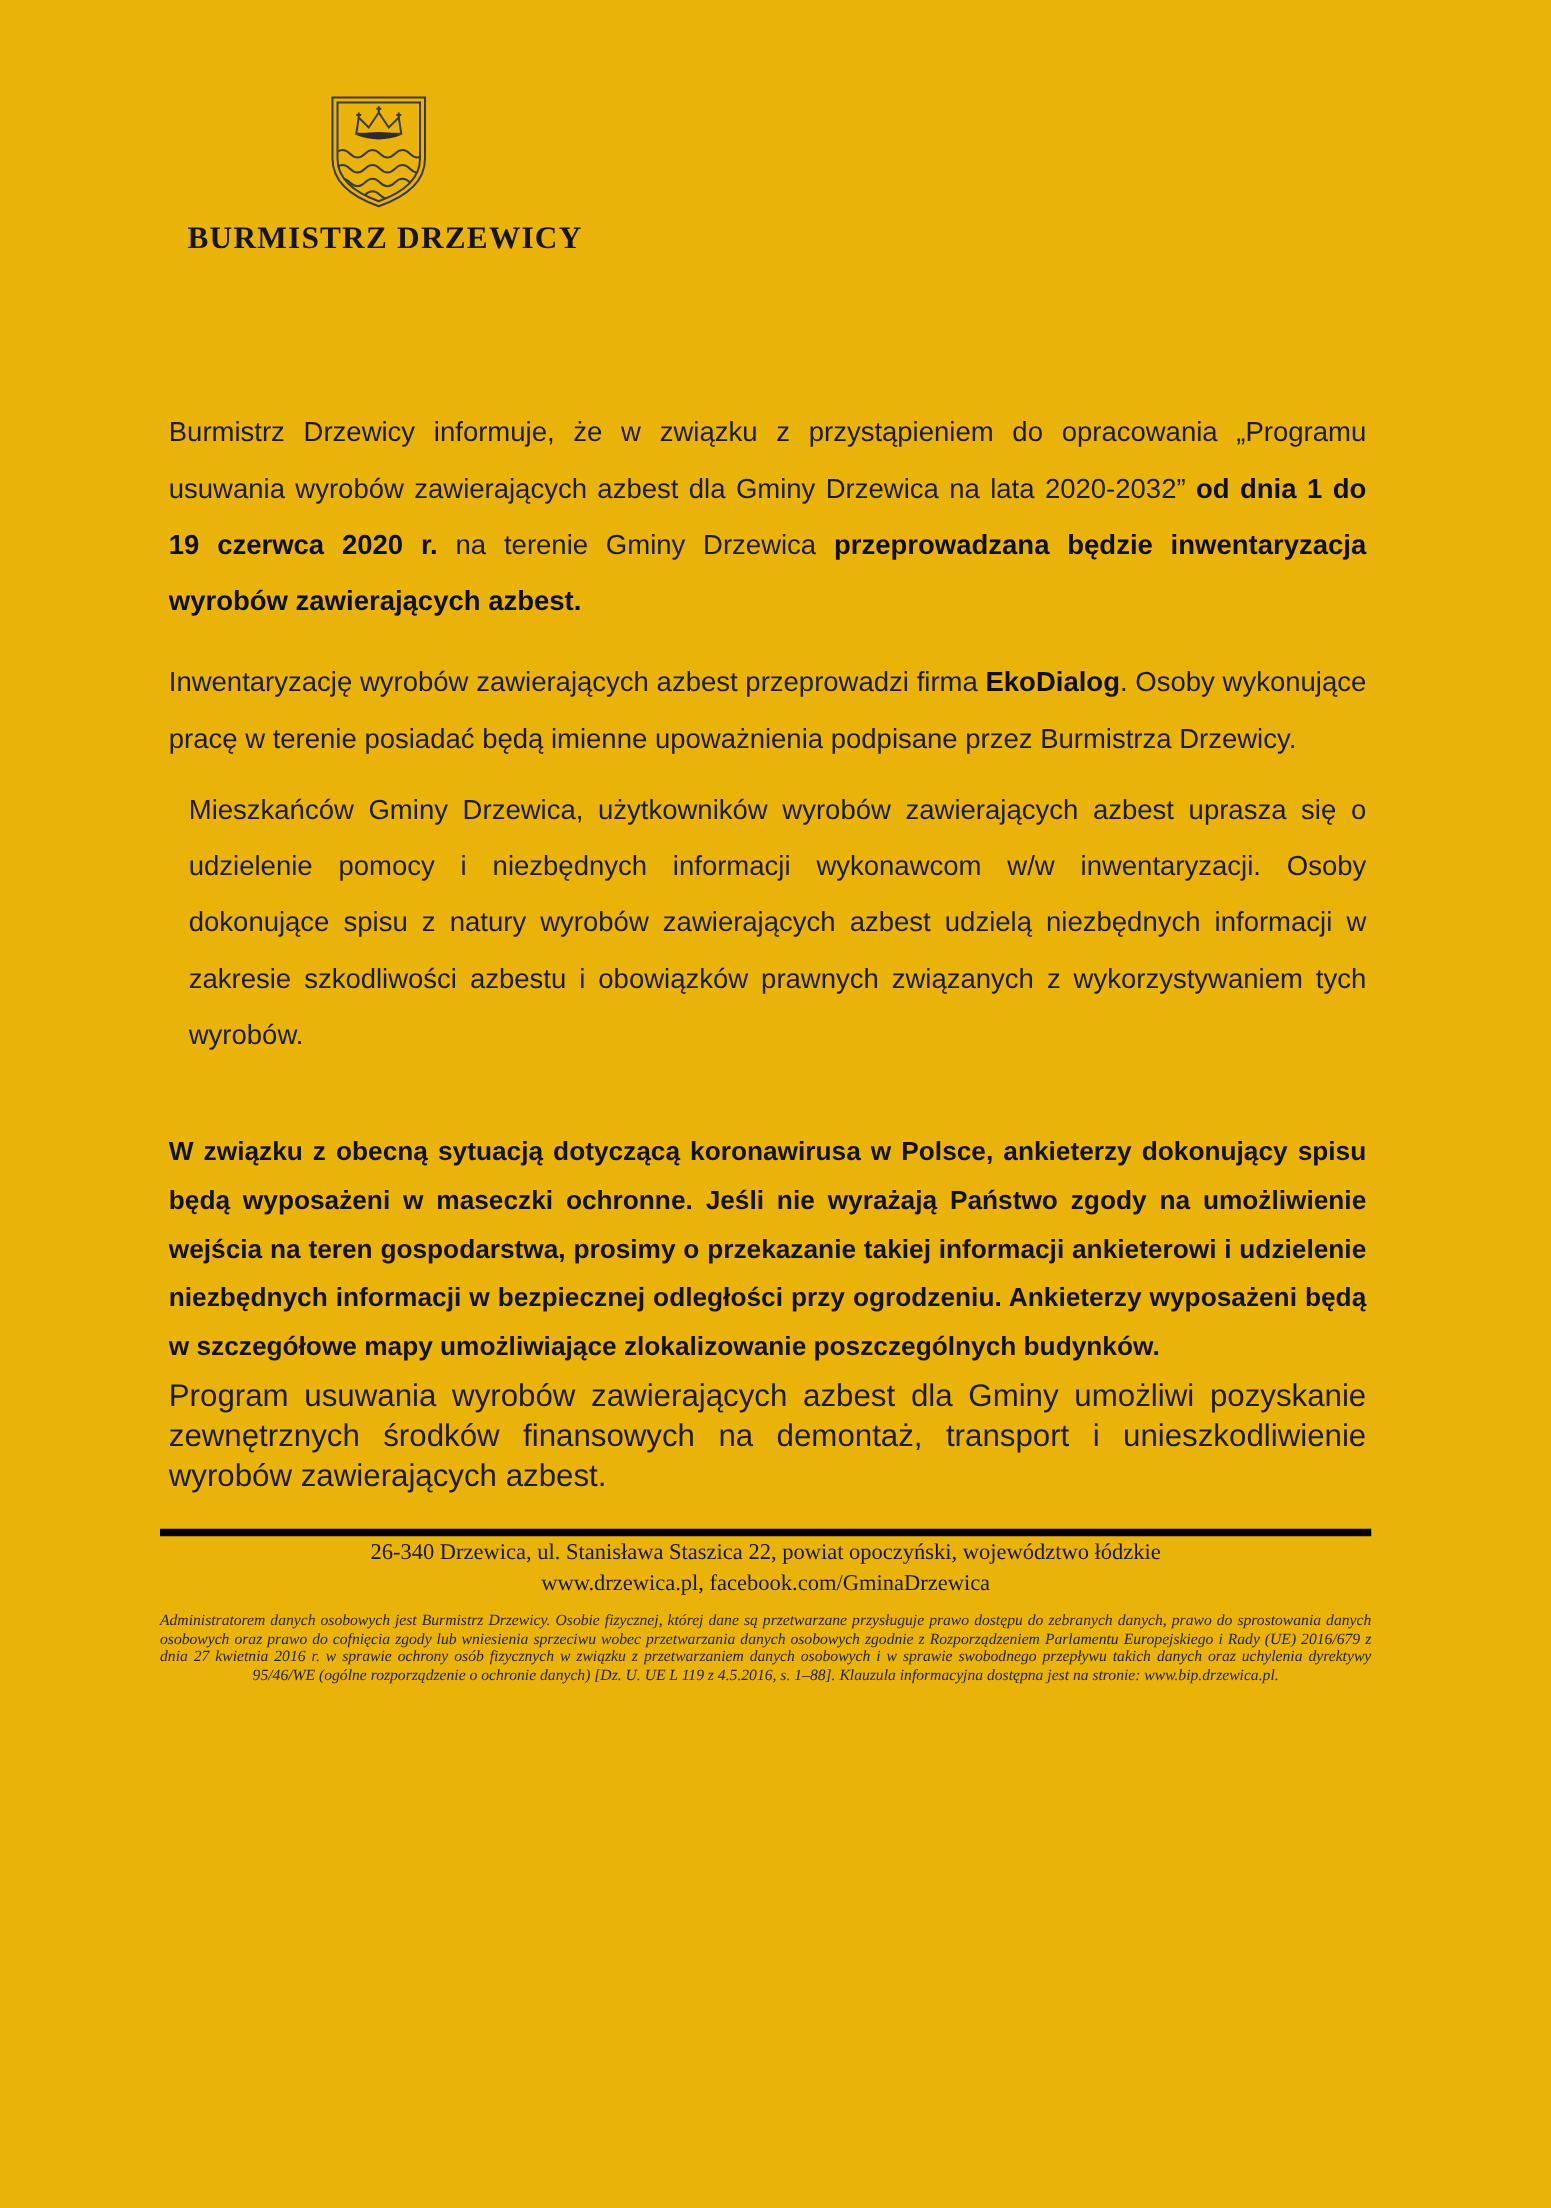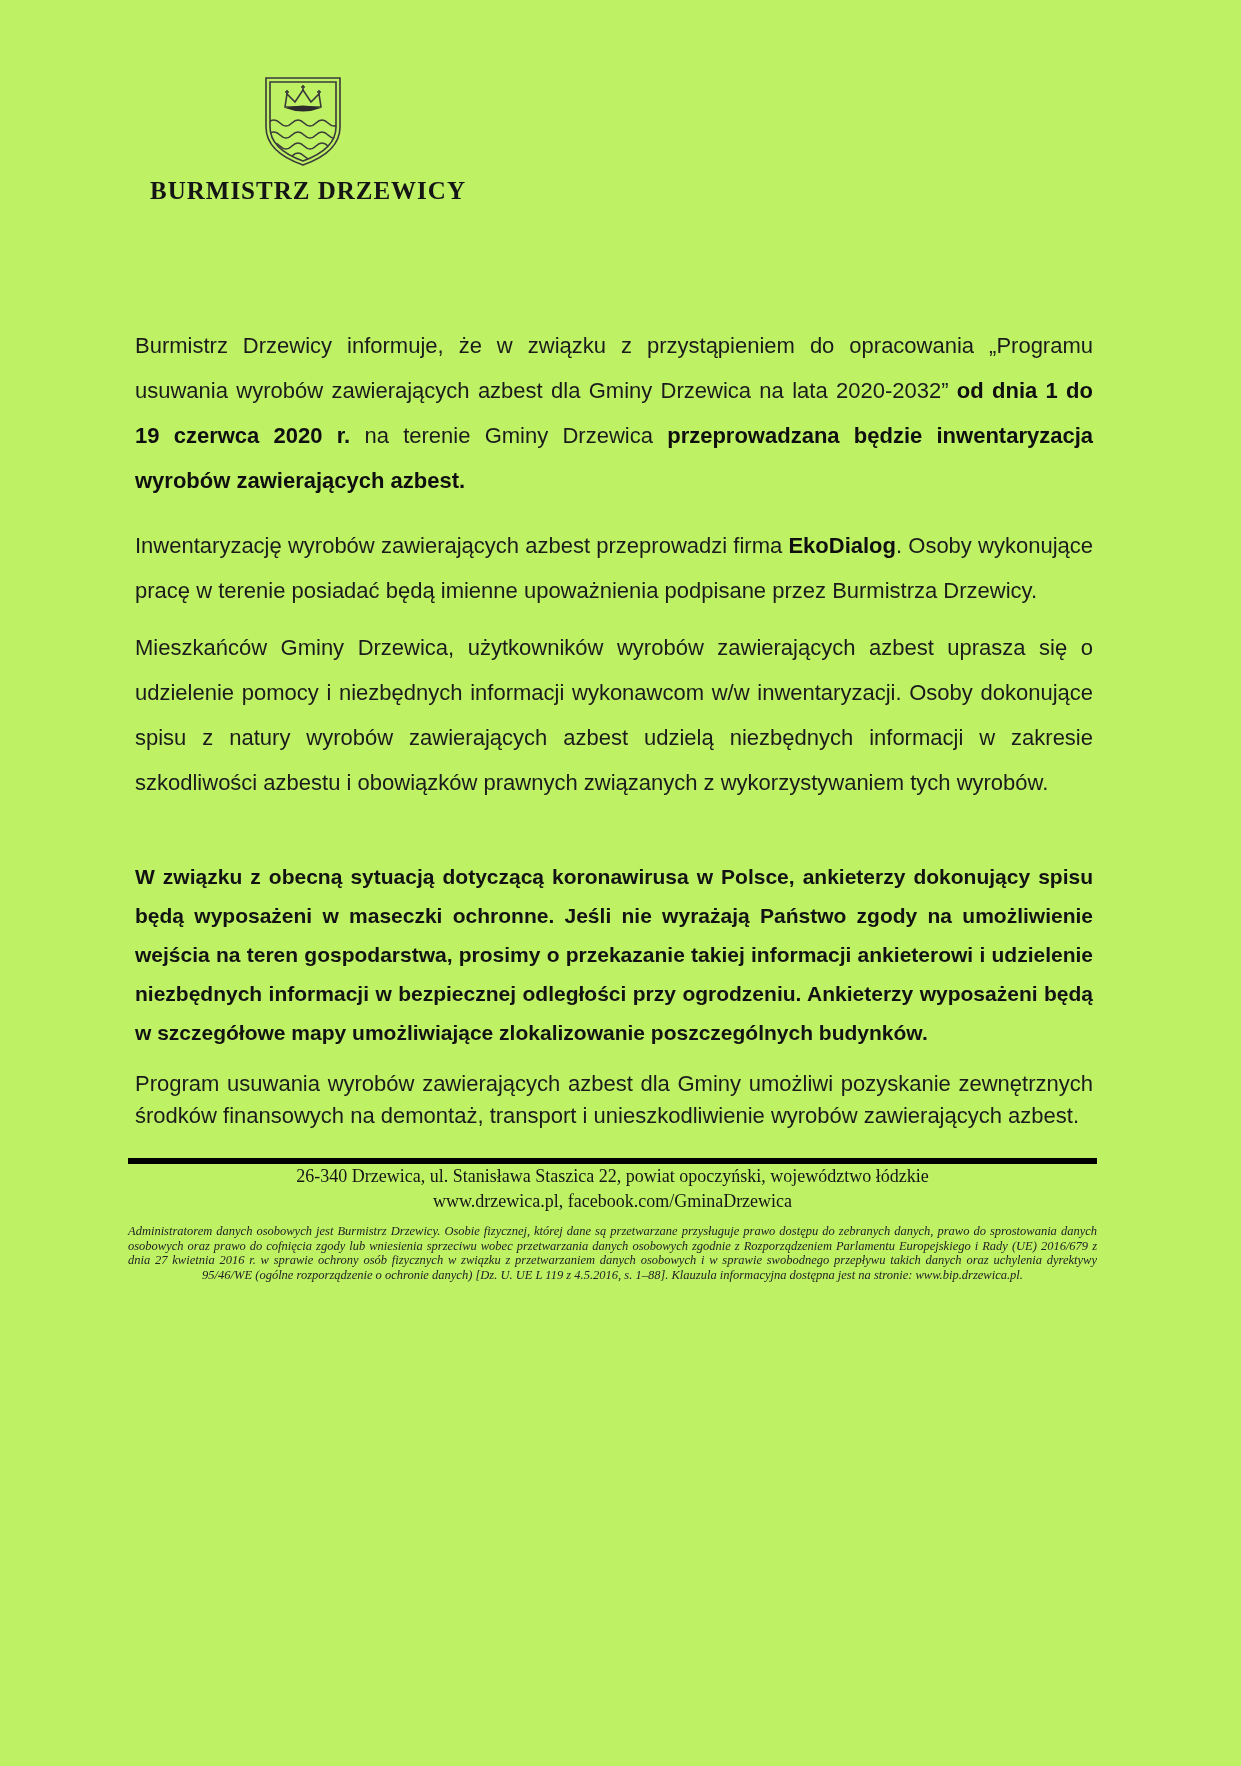--- a/index.html
+++ b/index.html
@@ -1,20 +1,20 @@
 <!DOCTYPE html>
 <html lang="pl"><head>
 <meta charset="utf-8">
 <style>
   html,body { margin:0; padding:0; background:#e8e8e8; }
   .page {
     position:relative;
     width:1241px; height:1766px;
     margin:0 auto;
-    background:#bef264;
+    background:#eab308;
     color:#1b1b1b;
     font-family:"Liberation Sans", sans-serif;
     overflow:hidden;
     box-sizing:border-box;
   }
   
   .header {
     margin:75px 0 0 150px;
     width:305px;
     text-align:center;
@@ -43,31 +43,31 @@
   .para {
     margin:0;
     text-align:justify;
     font-size:22px;
     line-height:45px;
     color:#1b1b1b;
   }
   .para b { color:#0f0f0f; }
   .p1 { margin-top:118px; }
   .p2 { margin-top:20px; }
-  .p3 { margin-top:12px; }
+  .p3 { margin-top:12px;margin-left:16px; }
   .p4 {
     margin-top:52px;
     font-weight:bold;
     font-size:21px;
     line-height:39px;
     color:#121212;
   }
   .p5 {
-    margin-top:16px;
-    font-size:22px;
+    margin-top:4px;
+    font-size:25px;
     line-height:32px;
   }
   
   .footer { margin:26px 144px 0 128px; }
   .rule { height:6px; background:#000; border:none; margin:0; }
   .f-org {
     margin-top:12px;
     text-align:center;
     font-family:"Liberation Serif", serif;
     font-weight:bold;

